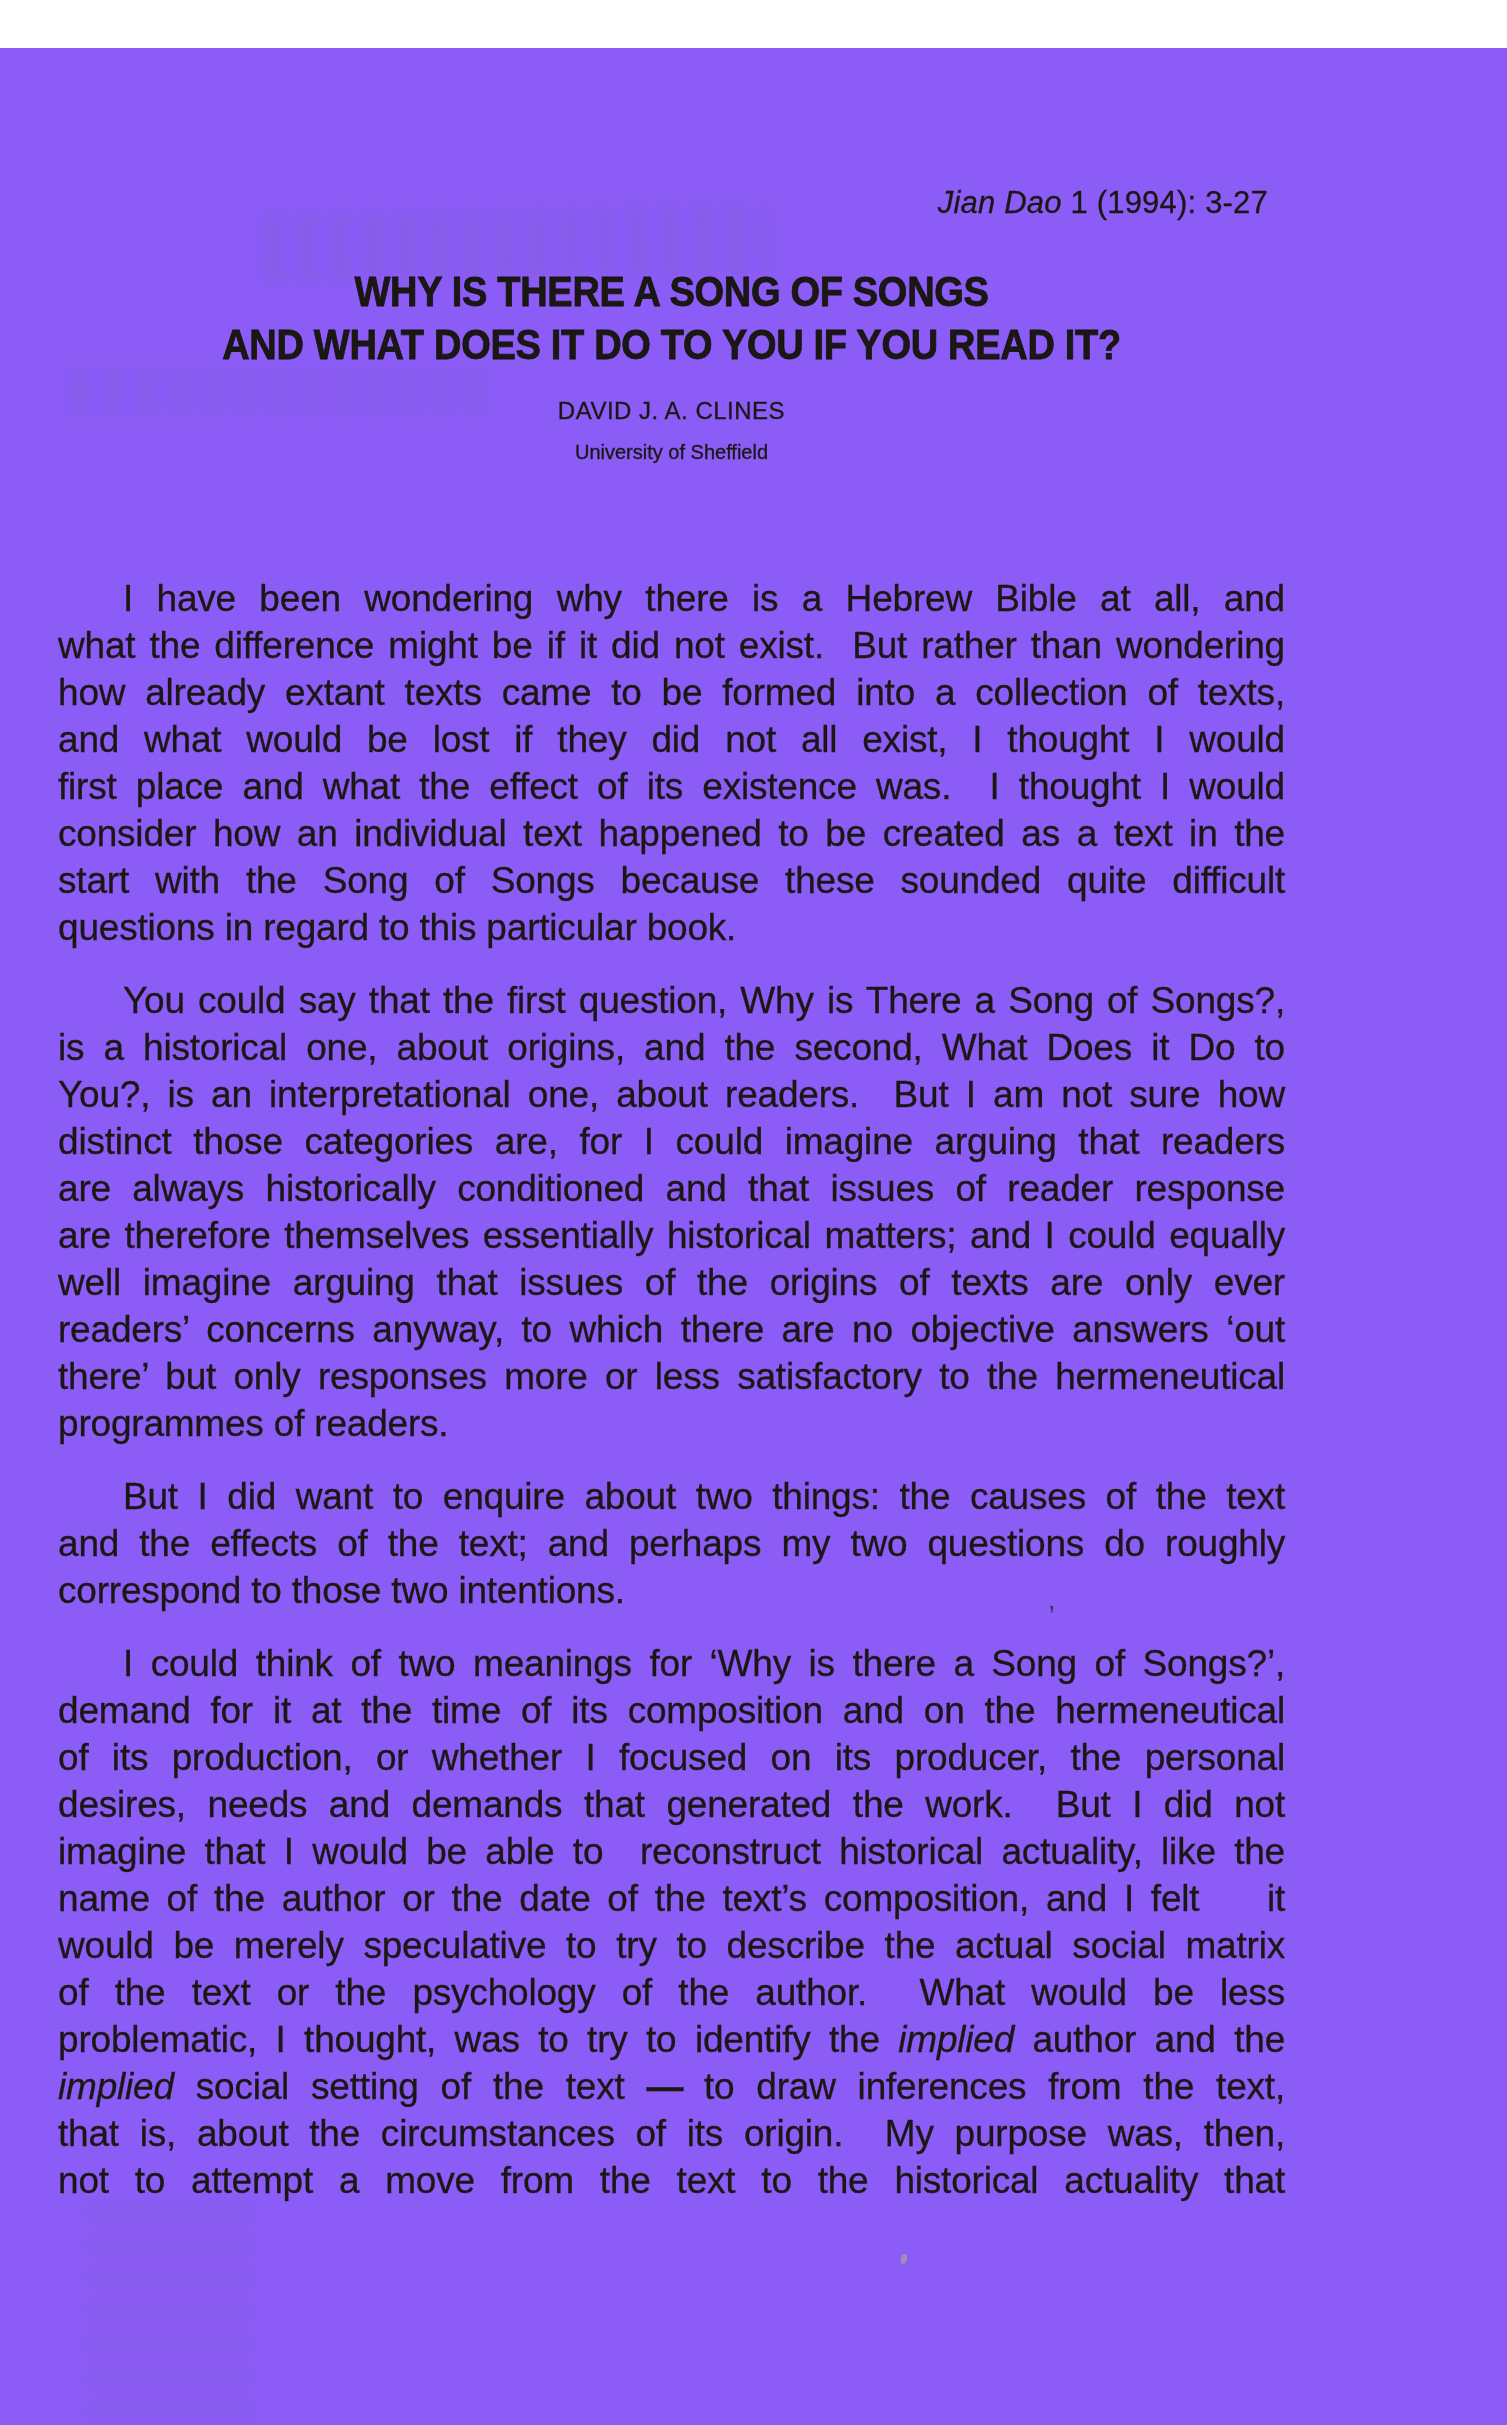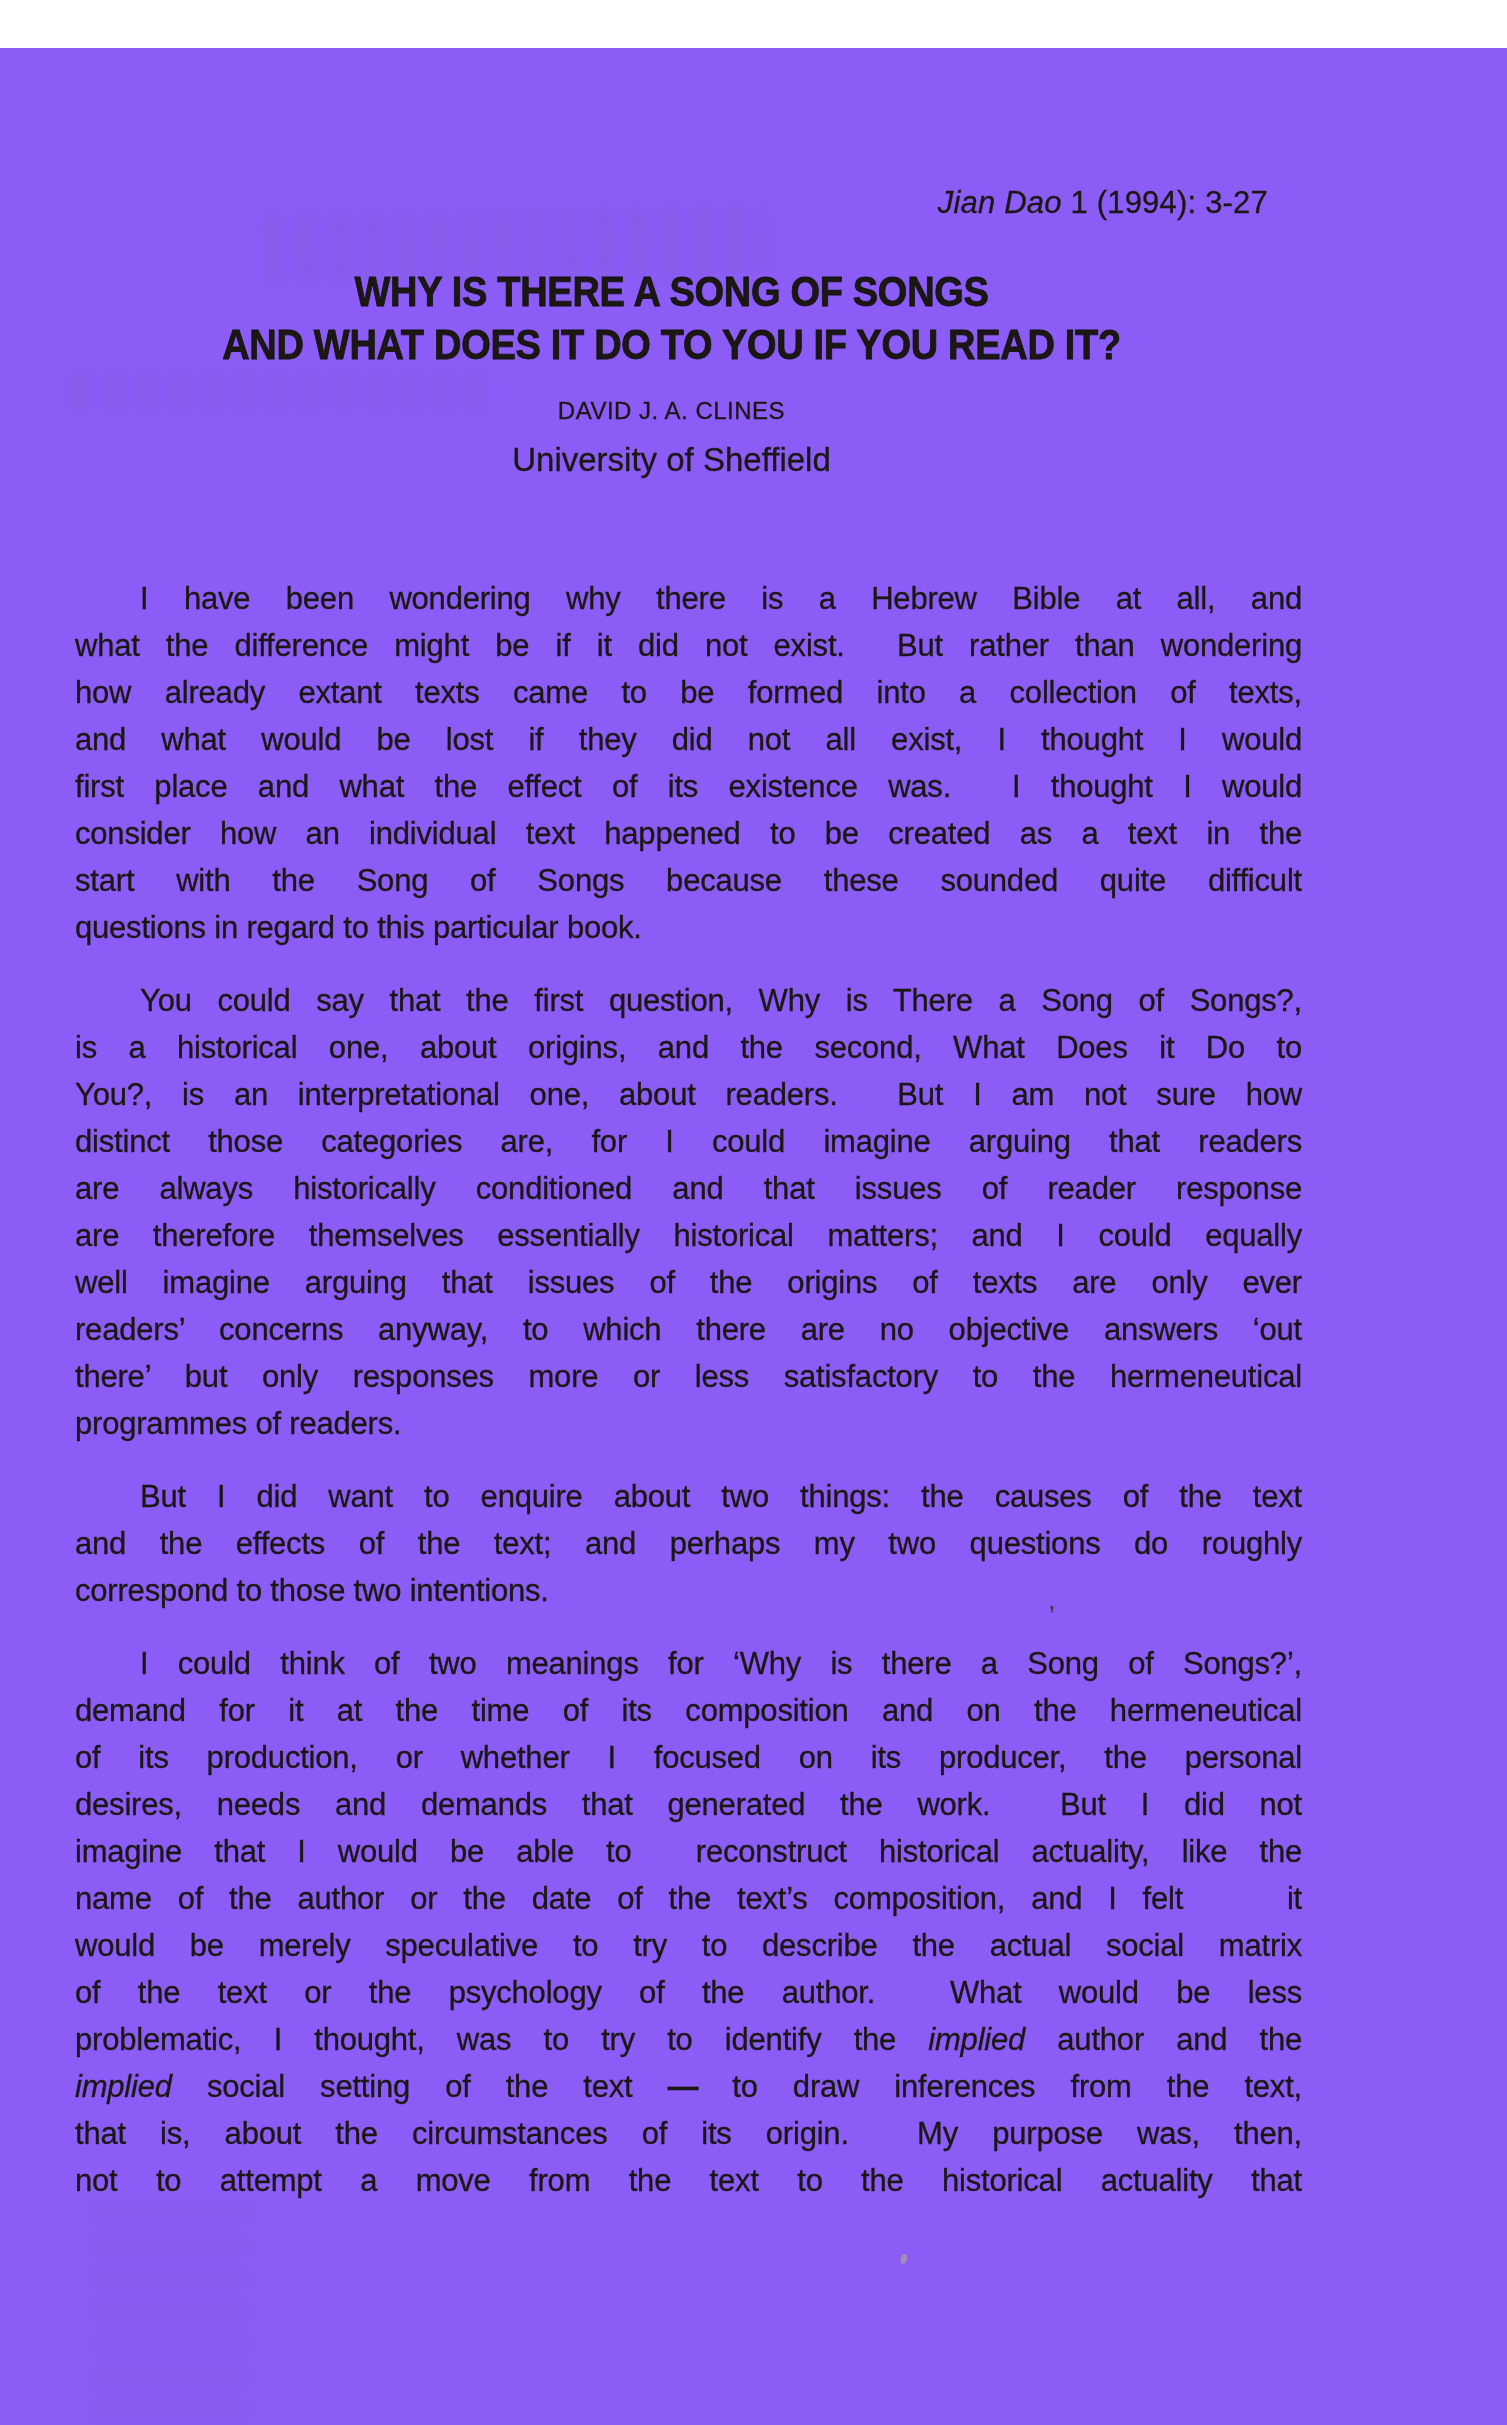--- a/index.html
+++ b/index.html
@@ -59,30 +59,30 @@
     font-size: 24px;
     letter-spacing: 0.5px;
     -webkit-text-stroke: 0.3px #1b1713;
   }
   .affiliation {
     position: absolute;
     top: 393px;
     left: 58px;
     width: 1227px;
     text-align: center;
-    font-size: 33px;
+    font-size: 20px;
     -webkit-text-stroke: 0.3px #1b1713;
   }
 
   .body {
     position: absolute;
-    left: 75px;
+    left: 58px;
     top: 527px;
     width: 1227px;
-    font-size: 31px;
+    font-size: 37px;
     line-height: 47px;
     letter-spacing: -0.2px;
     -webkit-text-stroke: 0.3px #1b1713;
   }
   .para { margin: 0; }
   .para + .para { margin-top: 26px; }
   .ln {
     display: block;
     text-align: justify;
     text-align-last: justify;

